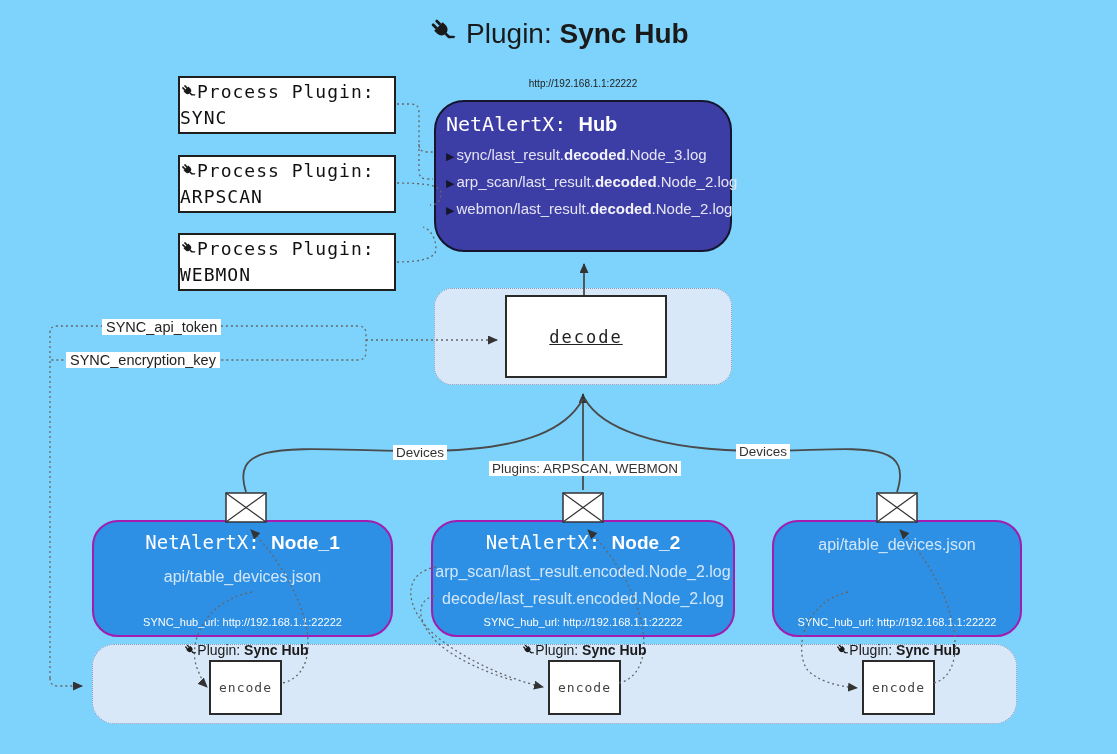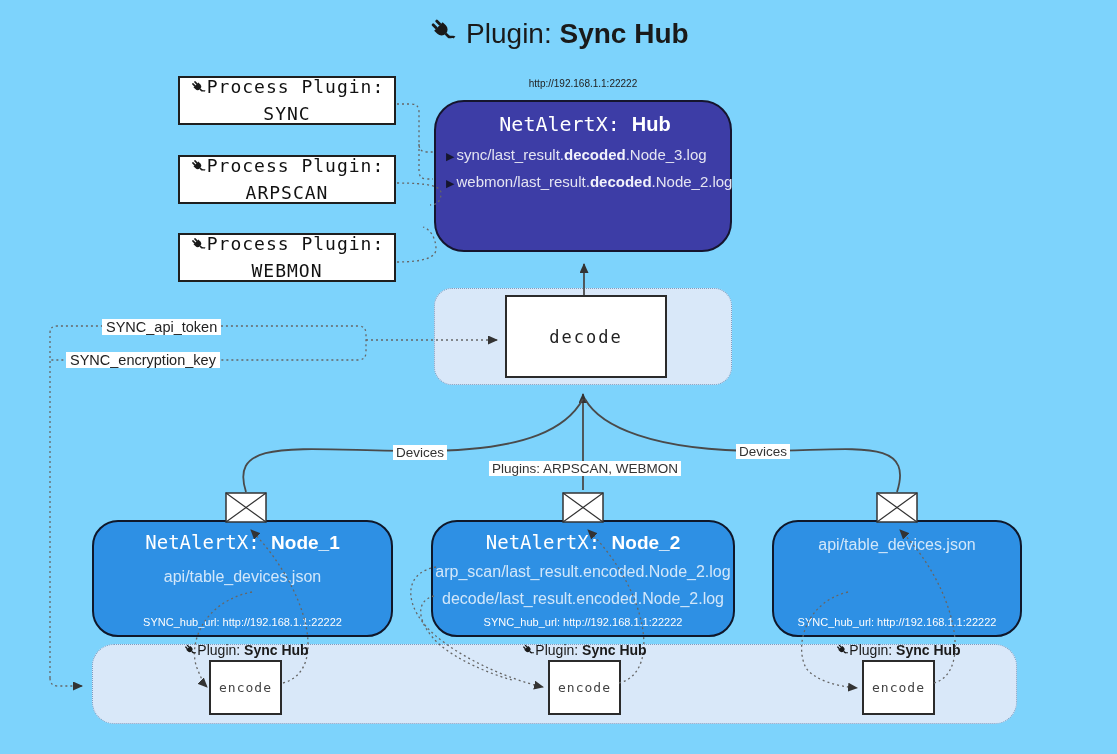--- a/index.html
+++ b/index.html
@@ -8,51 +8,51 @@
   .stage { position:relative; width:1117px; height:754px; background:#7dd3fc; overflow:hidden; }
   .abs { position:absolute; }
   .mono { font-family:"DejaVu Sans Mono","Liberation Mono",monospace; }
   .plug { display:inline-block; vertical-align:-0.12em; }
 
   
   .title { top:16px; left:0; width:100%; text-align:center; font-size:28px; color:#1a1a1a; }
   .title b { font-weight:700; }
 
   
-  .pbox { left:178px; width:218px; height:49px; background:#fff; border:2px solid #1f1f1f;
-          display:flex; flex-direction:column; align-items:center; justify-content:center;
+  .pbox { left:178px; width:218px; height:58px; background:#fff; border:2px solid #1f1f1f;
+          display:flex; flex-direction:column; justify-content:center;
           font-size:18px; color:#111; line-height:1.45; }
   .pbox .mono { letter-spacing:1px; }
 
   
   .hub-url { top:78px; left:434px; width:298px; text-align:center; font-size:10px; color:#222; }
   .hub { left:434px; top:100px; width:298px; height:152px; background:#3d3da6;
          border:2px solid #15152e; border-radius:30px; color:#fff; padding:10px 6px 0 10px; }
-  .hub-title { text-align:center; font-size:20px; margin-bottom:6px; }
+  .hub-title { font-size:20px; margin-bottom:6px; }
   .hub-title b { font-weight:700; }
   .hub-entry { font-size:15px; line-height:25px; color:#e4e4f2; white-space:nowrap; }
   .hub-entry .bullet { color:#15152e; font-size:11px; margin-right:2px; }
   .hub-entry b { font-weight:700; color:#f2f2fb; }
 
   
   .panel { background:#d9e8f9; border:1.5px dotted #7f9cbf; }
   .decode-panel { left:434px; top:288px; width:298px; height:97px; border-radius:18px; }
   .decode-box { left:505px; top:295px; width:162px; height:83px; background:#fff; border:2px solid #2b2b2b;
                 display:flex; align-items:center; justify-content:center; font-size:17px;
-                letter-spacing:2px; color:#222; }
+                letter-spacing:2px; color:#222;text-decoration:underline; }
 
   
   .keylbl { font-size:14.5px; color:#222; background:#fff; padding:0 4px; z-index:6; }
 
   
   .edge-lbl { font-size:13.5px; color:#333; background:#fff; padding:0 3px; z-index:6;
               transform:translateX(-50%); white-space:nowrap; }
 
   
-  .node { background:#2e90e4; border:2px solid #0f172a; border-radius:26px; color:#fff;
+  .node { background:#2e90e4; border:2px solid #a21caf; border-radius:26px; color:#fff;
           top:520px; height:117px; text-align:center; z-index:4; }
   .node-title { margin-top:9px; font-size:19px; }
   .node-title b { font-weight:700; }
   .node-line { font-size:16px; color:#d2e7fa; white-space:nowrap; }
   .node-url { position:absolute; left:0; right:0; bottom:7px; font-size:11px; color:#fdfdfd; }
 
   
   .band { left:92px; top:644px; width:925px; height:80px; border-radius:22px; z-index:3; }
   .enc-lbl { top:642px; font-size:14px; color:#1a1a1a; z-index:6; transform:translateX(-50%); white-space:nowrap; }
   .enc-box { top:660px; width:73px; height:55px; background:#fff; border:2px solid #2b2b2b; z-index:4;
@@ -108,20 +108,21 @@
             <path d="M10.9 15 h2.2 v2.6 c0 2.2 2.8 2.2 2.8 4.6 h-2.2 c0 -1.7 -2.8 -1.8 -2.8 -4 z"></path>
           </g>
         </svg><span class="mono">Process Plugin:</span></div>
     <div class="mono">WEBMON</div>
   </div>
 
   <div class="abs hub-url">http://192.168.1.1:22222</div>
   <div class="abs hub">
     <div class="hub-title"><span class="mono">NetAlertX: </span><b>Hub</b></div>
     <div class="hub-entry"><span class="bullet">▶</span><span>sync/last_result.</span><b>decoded</b><span>.Node_3.log</span></div>
+    <div class="hub-entry"><span class="bullet">▶</span><span>arp_scan/last_result.</span><b>decoded</b><span>.Node_2.log</span></div>
     <div class="hub-entry"><span class="bullet">▶</span><span>webmon/last_result.</span><b>decoded</b><span>.Node_2.log</span></div>
   </div>
 
   <div class="abs panel decode-panel"></div>
   <div class="abs decode-box mono">decode</div>
 
   <div class="abs keylbl" style="left:102px; top:319px">SYNC_api_token</div>
   <div class="abs keylbl" style="left:66px; top:352px">SYNC_encryption_key</div>
 
   <div class="abs edge-lbl" style="left:420px; top:445px">Devices</div>

